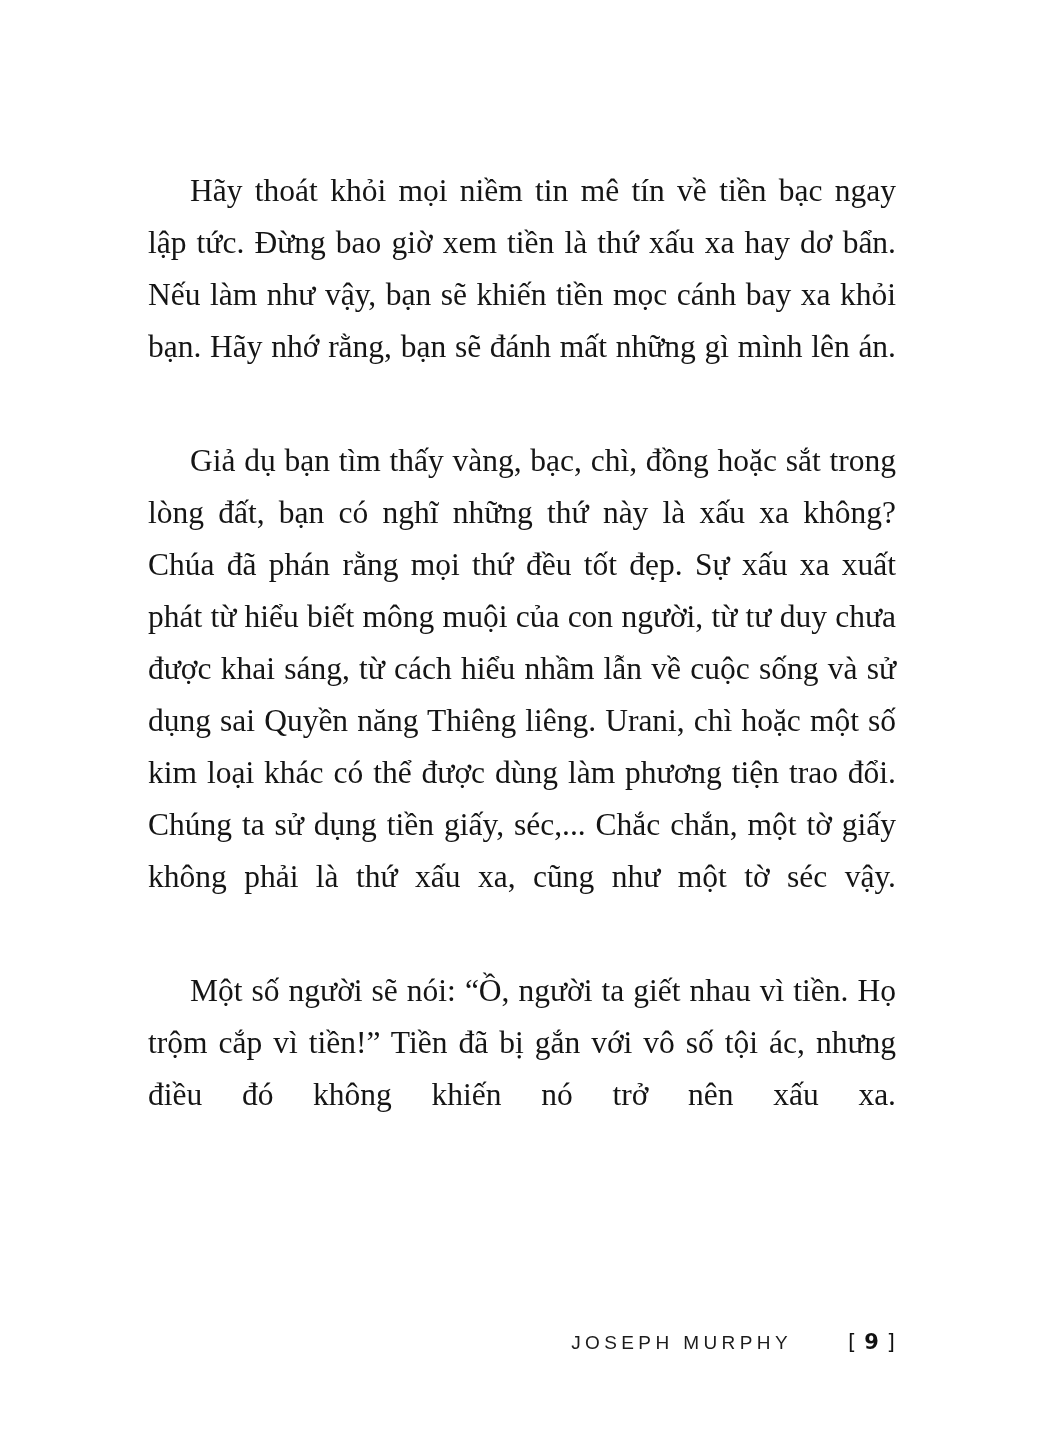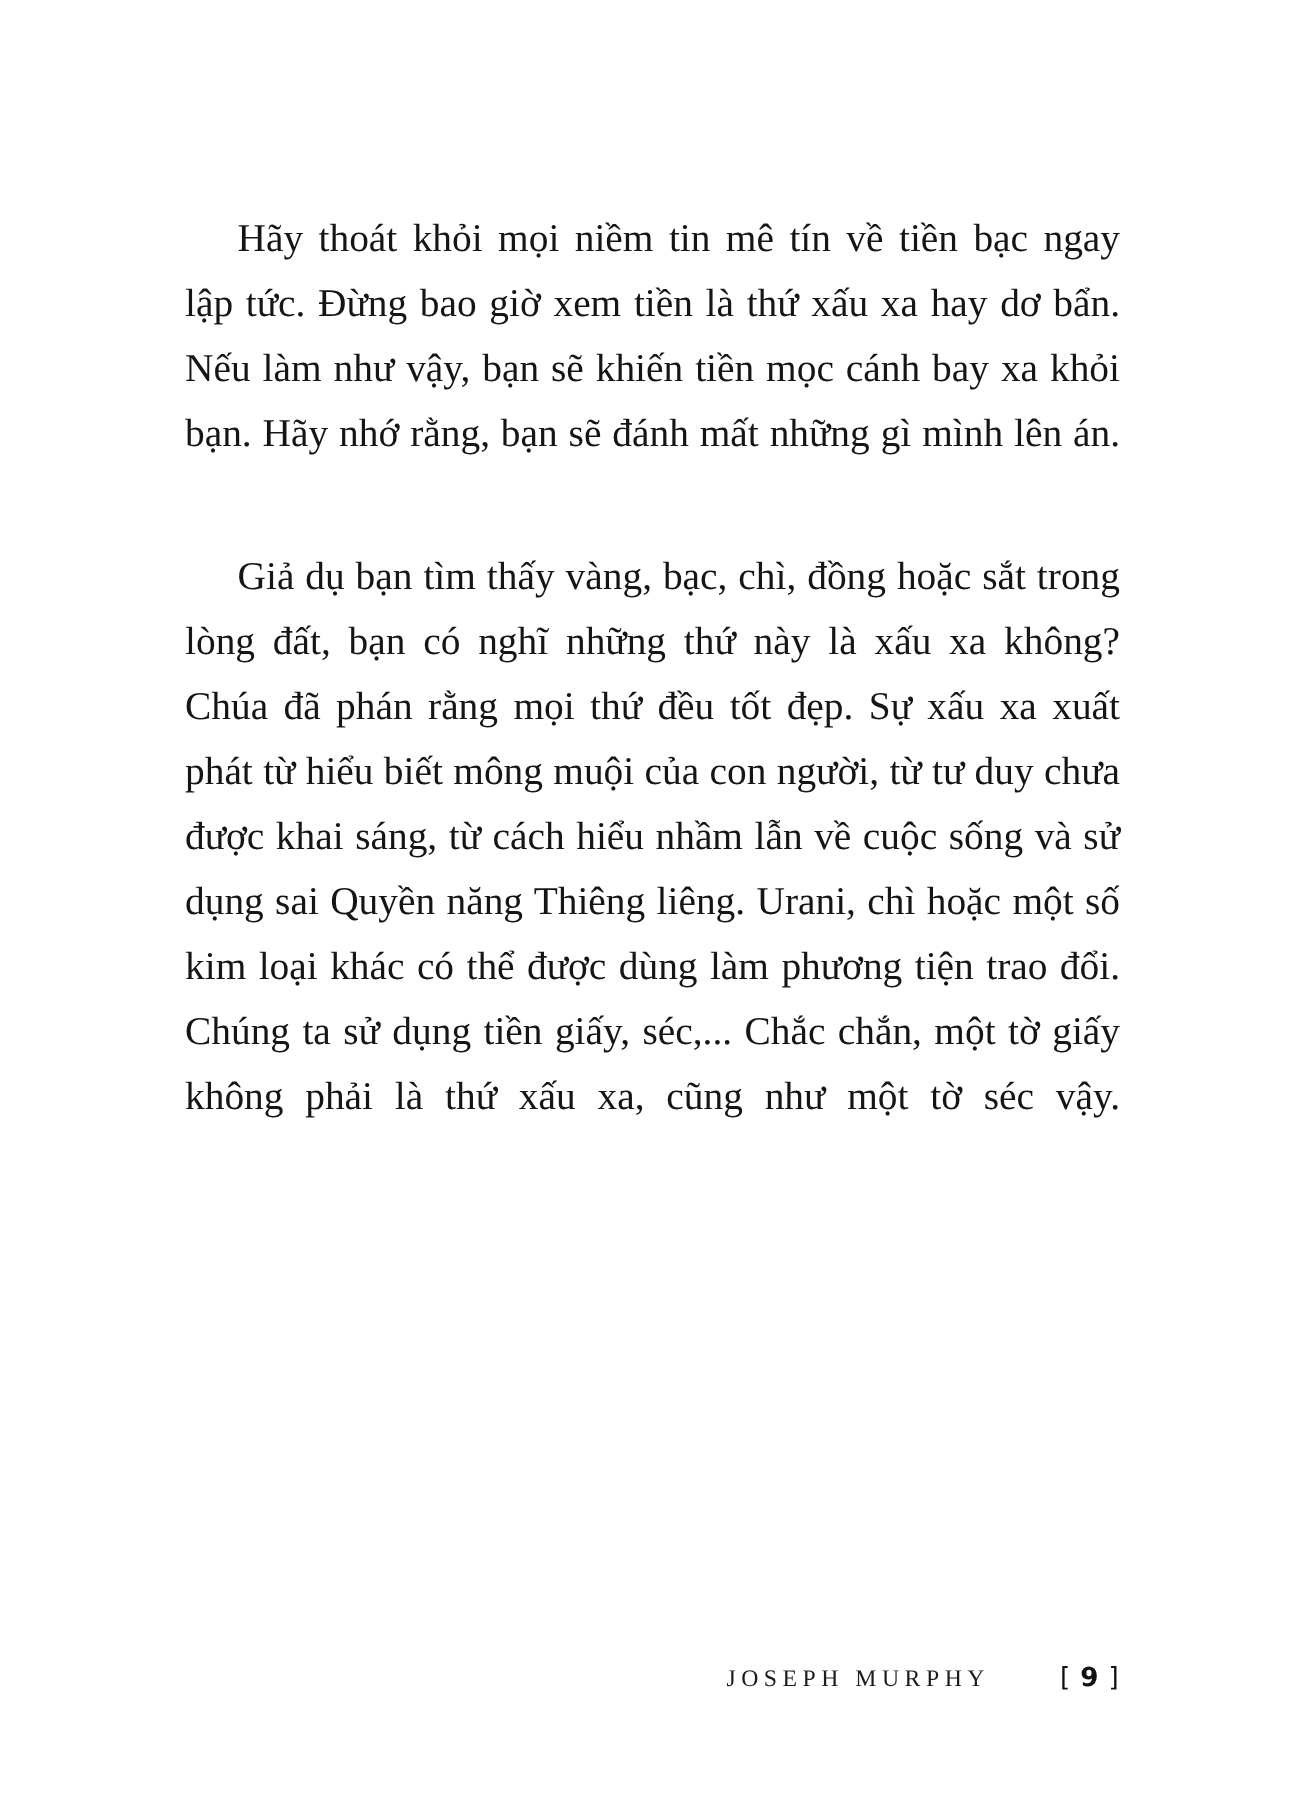--- a/index.html
+++ b/index.html
@@ -55,21 +55,21 @@
     left: 148px;
     top: 1298px;
     width: 748px;
     display: flex;
     justify-content: flex-end;
     align-items: baseline;
     gap: 56px;
   }
 
   .footer-author {
-    font-family: Liberation Serif, serif;
+    font-family: Liberation Sans, sans-serif;
     font-size: 19px;
     font-weight: 300;
     letter-spacing: 4.4px;
     color: #1c1c1c;
     white-space: nowrap;
   }
 
   .footer-pageno {
     font-family: "DejaVu Sans", "Liberation Sans", sans-serif;
     font-size: 21px;
@@ -88,20 +88,21 @@
   }
 </style>
 </head>
 <body>
 
 <div class="page">
 
   <div class="text-column">
     <p class="para">Hãy thoát khỏi mọi niềm tin mê tín về tiền bạc ngay lập tức. Đừng bao giờ xem tiền là thứ xấu xa hay dơ bẩn. Nếu làm như vậy, bạn sẽ khiến tiền mọc cánh bay xa khỏi bạn. Hãy nhớ rằng, bạn sẽ đánh mất những gì mình lên án.</p>
     <p class="para">Giả dụ bạn tìm thấy vàng, bạc, chì, đồng hoặc sắt trong lòng đất, bạn có nghĩ những thứ này là xấu xa không? Chúa đã phán rằng mọi thứ đều tốt đẹp. Sự xấu xa xuất phát từ hiểu biết mông muội của con người, từ tư duy chưa được khai sáng, từ cách hiểu nhầm lẫn về cuộc sống và sử dụng sai Quyền năng Thiêng liêng. Urani, chì hoặc một số kim loại khác có thể được dùng làm phương tiện trao đổi. Chúng ta sử dụng tiền giấy, séc,... Chắc chắn, một tờ giấy không phải là thứ xấu xa, cũng như một tờ séc vậy.</p>
+    <p class="para">Một số người sẽ nói: “Ồ, người ta giết nhau vì tiền. Họ trộm cắp vì tiền!” Tiền đã bị gắn với vô số tội ác, nhưng điều đó không khiến nó trở nên xấu xa.</p>
   </div>
 
   <div class="footer">
     <span class="footer-author">JOSEPH MURPHY</span>
     <span class="footer-pageno"><span class="bracket">[</span><span class="num">9</span><span class="bracket">]</span></span>
   </div>
 
 </div>
 
 </body></html>

